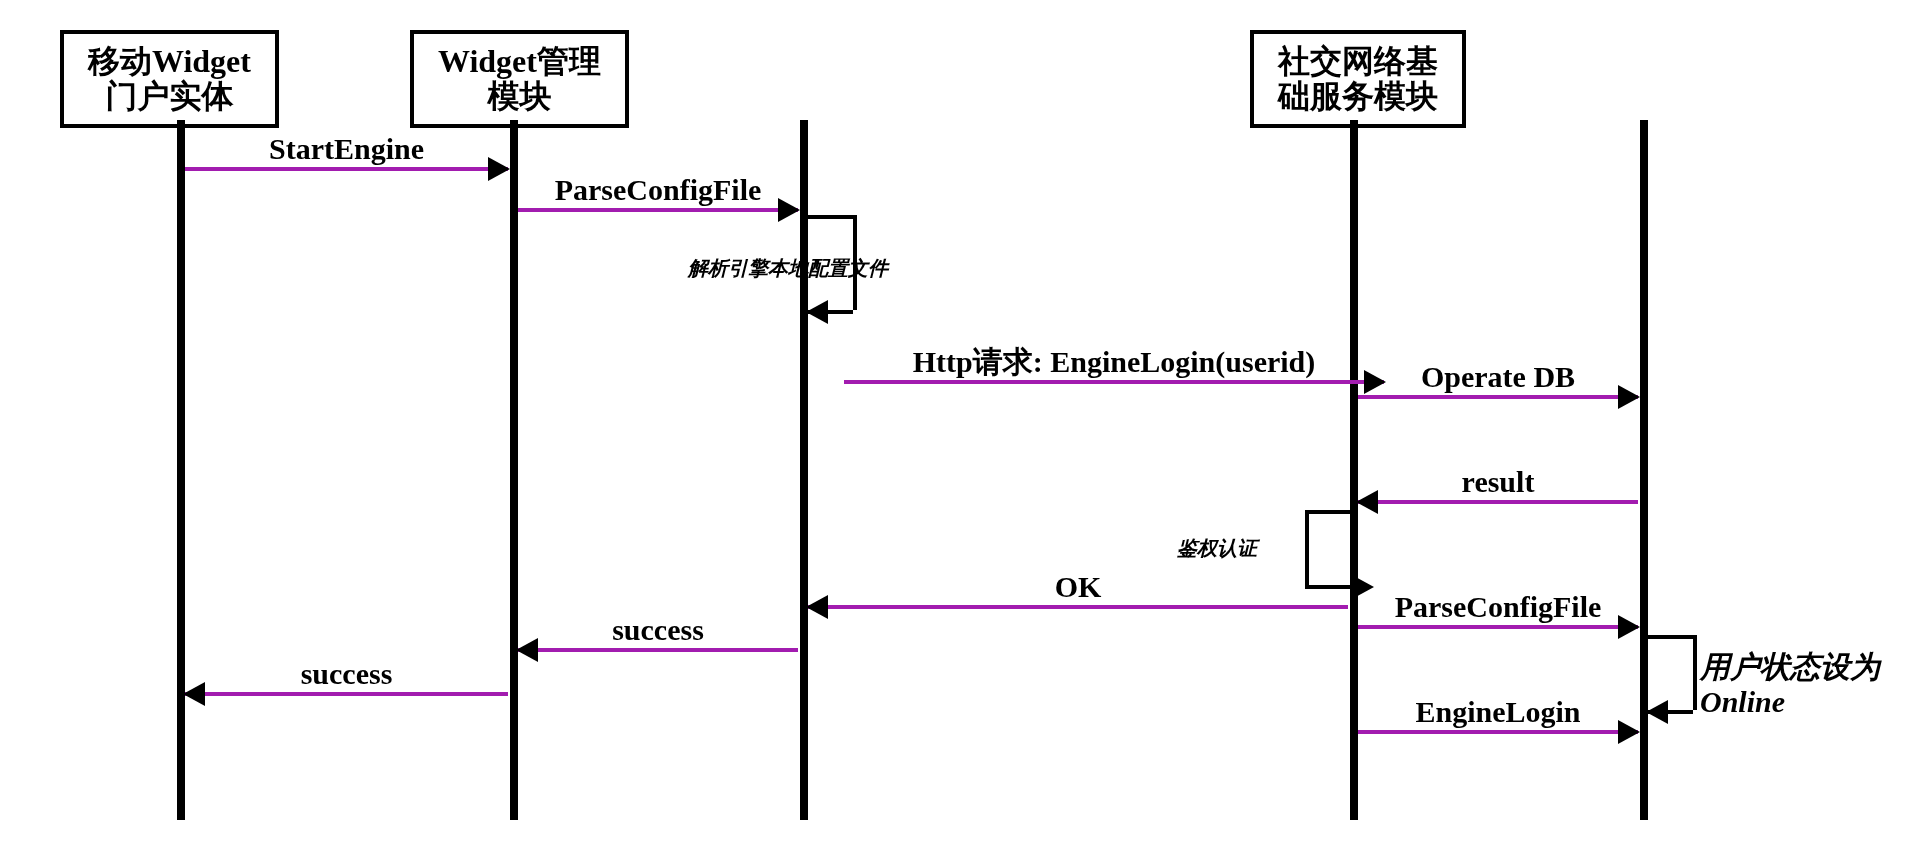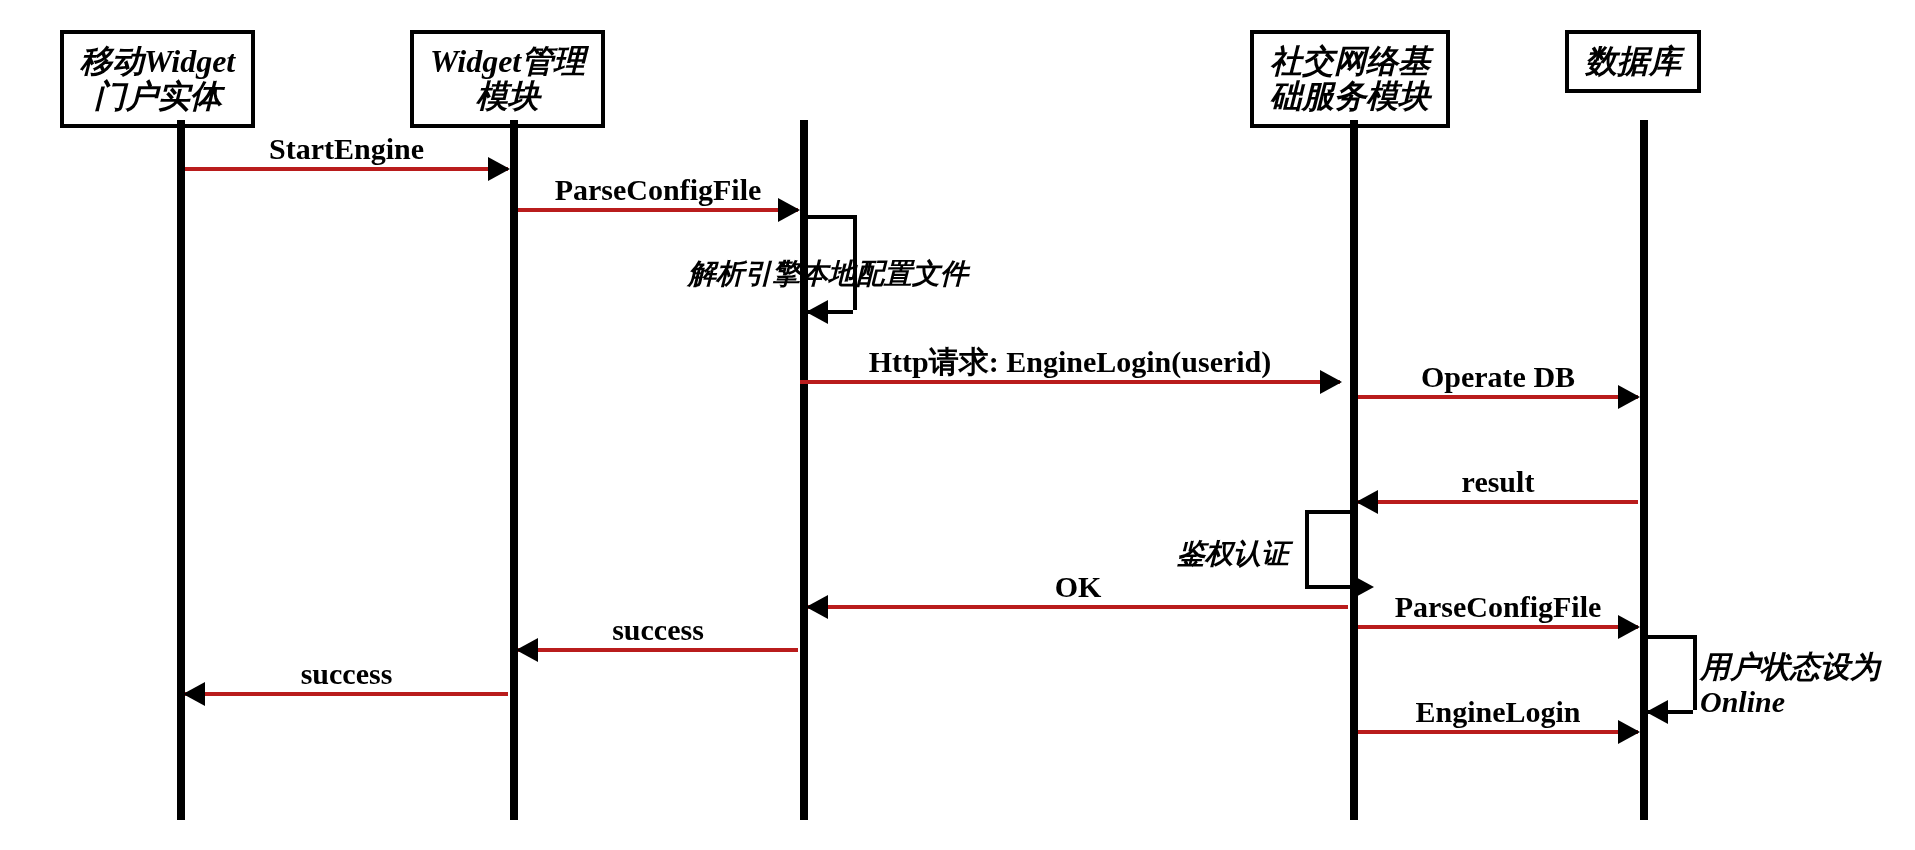--- a/index.html
+++ b/index.html
@@ -15,37 +15,36 @@
     width: 1915px;
     height: 850px;
     box-sizing: border-box;
   }
   .participant {
     position: absolute;
     top: 30px;
   }
   .participant .head {
     border: 4px solid #000;
-    padding: 10px 16px;
+    padding: 10px 24px;
     text-align: center;
     font-size: 32px;
-    font-style: italic;
     white-space: pre;
     line-height: 1.1;
     background: #fff;
   }
   .lifeline {
     position: absolute;
     width: 8px;
     background: #000;
   }
   .msg {
     position: absolute;
     height: 4px;
-    background: #b91c1c;
+    background: #a21caf;
   }
   .msg .label {
     position: absolute;
     bottom: 6px;
     left: 50%;
     transform: translateX(-50%);
     font-size: 30px;
     white-space: nowrap;
     text-align: center;
     line-height: 1.1;
@@ -82,21 +81,21 @@
     background: #000;
   }
   .selfmsg .arrow {
     position: absolute;
     border-top: 12px solid transparent;
     border-bottom: 12px solid transparent;
     border-right: 22px solid #000;
   }
   .selfmsg .label {
     position: absolute;
-    font-size: 28px;
+    font-size: 20px;
     font-style: italic;
     white-space: nowrap;
   }
   .note {
     position: absolute;
     font-size: 30px;
     font-style: italic;
     text-align: left;
     white-space: pre;
     line-height: 1.15;
@@ -112,23 +111,20 @@
 门户实体</div>
     </div>
   <div class="participant" style="left:410px">
       <div class="head">Widget管理
 模块</div>
     </div>
   <div class="participant" style="left:1250px">
       <div class="head">社交网络基
 础服务模块</div>
     </div>
-  <div class="participant" style="left:1565px">
-      <div class="head">数据库</div>
-    </div>
 
   <div class="lifeline" style="left:177px; top:120px; height:700px"></div>
   <div class="lifeline" style="left:510px; top:120px; height:700px"></div>
   <div class="lifeline" style="left:800px; top:120px; height:700px"></div>
   <div class="lifeline" style="left:1350px; top:120px; height:700px"></div>
   <div class="lifeline" style="left:1640px; top:120px; height:700px"></div>
 
   <div class="msg arrow-right" style="left:185px; top:167px; width:323px">
     <div class="label">StartEngine</div>
   </div>
@@ -138,21 +134,21 @@
   </div>
 
   <div class="selfmsg" style="left:808px; top:215px">
     <div class="top" style="left:0; top:0; width:45px"></div>
     <div class="side" style="left:45px; top:0; height:95px"></div>
     <div class="bot" style="left:0; top:95px; width:45px"></div>
     <div class="arrow" style="left:-2px; top:85px"></div>
     <div class="label" style="left:-120px; top:40px">解析引擎本地配置文件</div>
   </div>
 
-  <div class="msg arrow-right" style="left:800px; top:380px; width:540px">
+  <div class="msg arrow-right" style="left:844px; top:380px; width:540px">
     <div class="label" style="bottom:6px">Http请求:
 EngineLogin(userid)</div>
   </div>
 
   <div class="msg arrow-right" style="left:1358px; top:395px; width:280px">
     <div class="label">Operate DB</div>
   </div>
 
   <div class="msg arrow-left" style="left:1358px; top:500px; width:280px">
     <div class="label">result</div>

